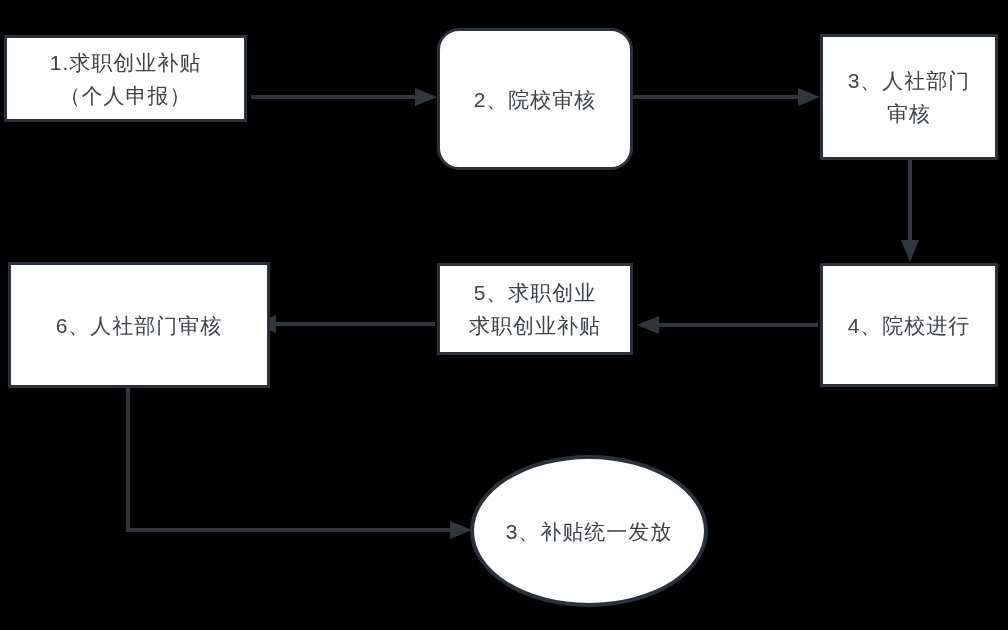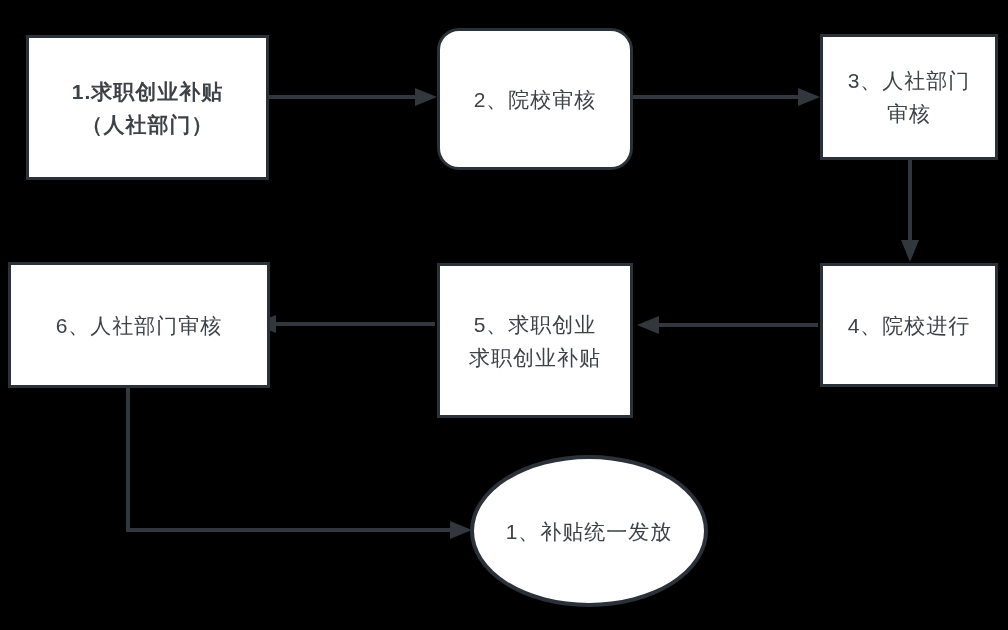--- a/index.html
+++ b/index.html
@@ -35,25 +35,25 @@
     display: flex;
     align-items: center;
     justify-content: center;
     text-align: center;
     color: var(--text);
     font-size: 21px;
     line-height: 33px;
     letter-spacing: 1px;
   }
   .node .node-text span { display: block; }
-  .n1 { left: 26px;   top: 35px;  width: 243px; height: 145px; font-weight: bold; }
+  .n1 { left: 4px;   top: 35px;  width: 243px; height: 87px; }
   .n2 { left: 437px; top: 28px;  width: 196px; height: 142px; border-radius: 22px; }
   .n3 { left: 820px; top: 34px;  width: 178px; height: 126px; justify-content: center; }
   .n4 { left: 820px; top: 263px; width: 178px; height: 124px; }
-  .n5 { left: 437px; top: 263px; width: 196px; height: 155px; }
+  .n5 { left: 437px; top: 263px; width: 196px; height: 92px; }
   .n6 { left: 8px;   top: 262px; width: 262px; height: 126px; }
   .n7 {
     left: 470px; top: 455px; width: 238px; height: 152px;
     border-radius: 50%;
     border-width: 4px;
   }
 </style>
 </head>
 <body>
 
@@ -82,21 +82,21 @@
     </g>
     <g>
       <polyline points="128,386 128,530 452,530" fill="none" stroke="var(--connector)" stroke-width="4"></polyline>
       <polygon points="472,530 450,521 450,539" fill="var(--connector)"></polygon>
     </g>
   </svg>
 
   <div class="node n1">
     <div class="node-text">
       <span>1.求职创业补贴</span>
-      <span>（人社部门）</span>
+      <span>（个人申报）</span>
     </div>
   </div>
 
   <div class="node n2">
     <div class="node-text">
       <span>2、院校审核</span>
     </div>
   </div>
 
   <div class="node n3">
@@ -120,17 +120,17 @@
   </div>
 
   <div class="node n6">
     <div class="node-text">
       <span>6、人社部门审核</span>
     </div>
   </div>
 
   <div class="node n7">
     <div class="node-text">
-      <span>1、补贴统一发放</span>
+      <span>3、补贴统一发放</span>
     </div>
   </div>
 
 </div>
 
 </body></html>

